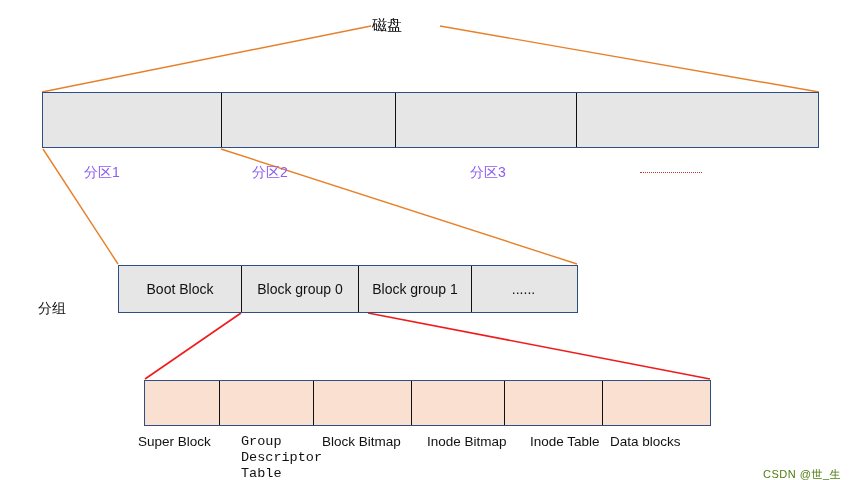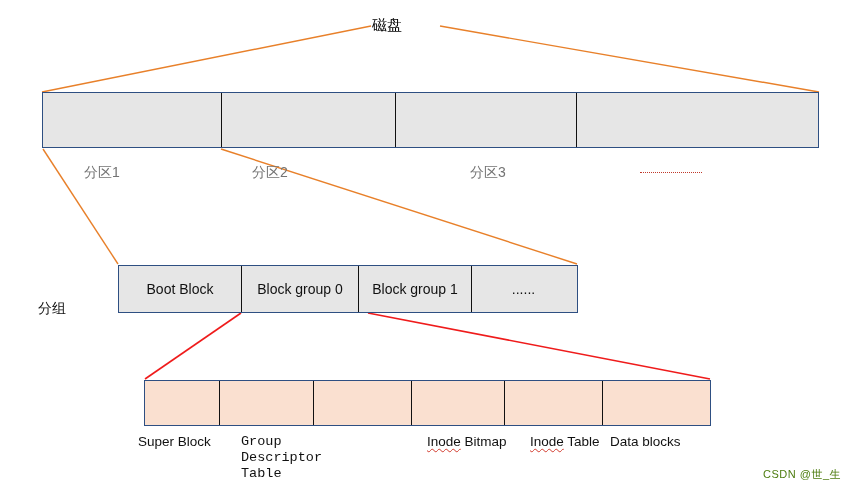--- a/index.html
+++ b/index.html
@@ -66,21 +66,21 @@
     left: 42px;
     top: 80px;
     width: 777px;
     height: 56px;
   }
   #partition-bar .cell { background: #e6e6e6; }
 
   .partition-label {
     position: absolute;
     font-size: 14px;
-    color: #737373;
+    color: #8b5cf6;
     white-space: nowrap;
   }
   .ellipsis-dotted {
     position: absolute;
     top: 160px;
     left: 640px;
     width: 62px;
     border-top: 1px dotted #c0392b;
     height: 0;
   }
@@ -115,21 +115,20 @@
     background: #fae0d0;
   }
   .detail-label {
     position: absolute;
     font-size: 13.5px;
     line-height: 16px;
     color: #111111;
     text-align: left;
   }
   .spell {
-    text-decoration: underline;
     text-decoration-style: wavy;
     text-decoration-color: #d23b2e;
     text-decoration-thickness: 1px;
     text-underline-offset: 2px;
   }
 
   
   #watermark {
     position: absolute;
     right: 14px;
@@ -193,20 +192,21 @@
   </div>
 
   <div class="detail-label" style="left:138px; top:422px; width:96px;">Super Block</div>
 
   <div class="detail-label" style="left:241px; top:422px; width:80px;font-family:Liberation Mono, monospace;">
     <span>Group</span><br>
     <span>Descriptor</span><br>
     <span>Table</span>
   </div>
 
+  <div class="detail-label" style="left:322px; top:422px; width:105px;">Block Bitmap</div>
 
   <div class="detail-label" style="left:427px; top:422px; width:105px;"><span class="spell">Inode</span> Bitmap</div>
 
   <div class="detail-label" style="left:530px; top:422px; width:90px;"><span class="spell">Inode</span> Table</div>
 
   <div class="detail-label" style="left:610px; top:422px; width:100px;">Data blocks</div>
 
   <div id="watermark">CSDN @世_生</div>
 
 </div>

